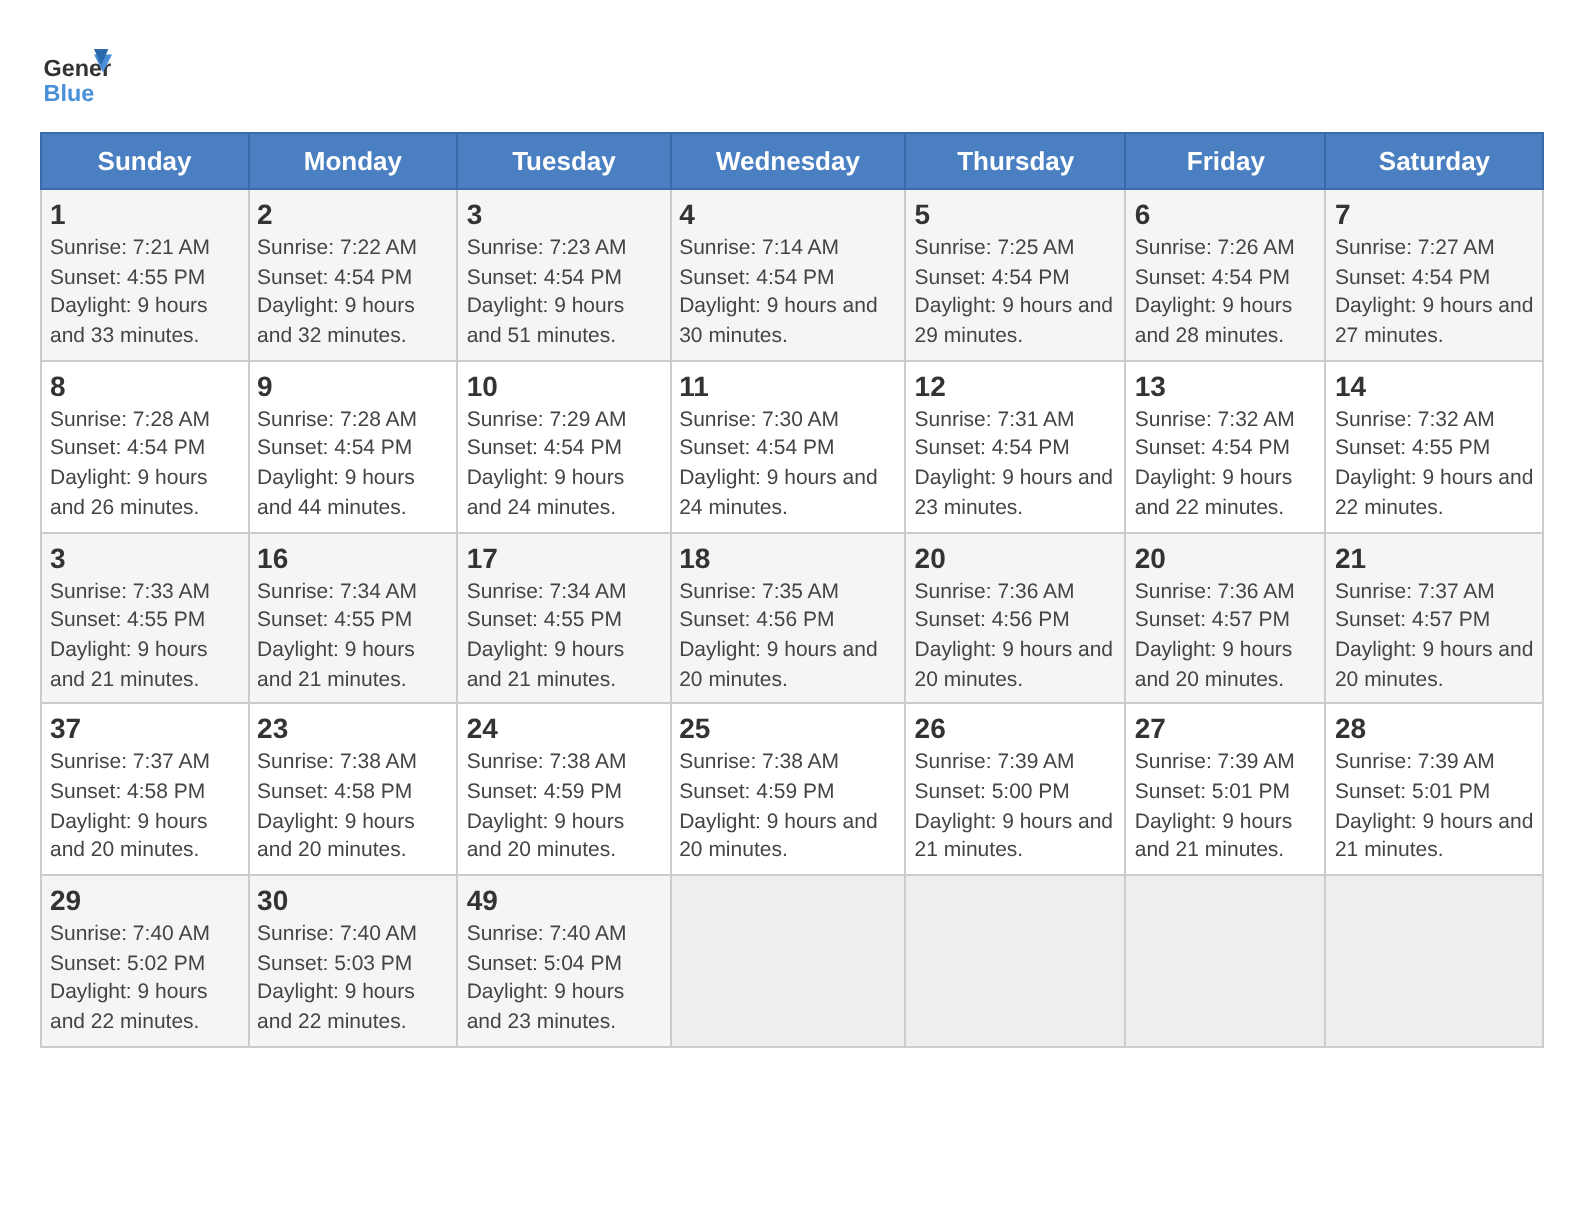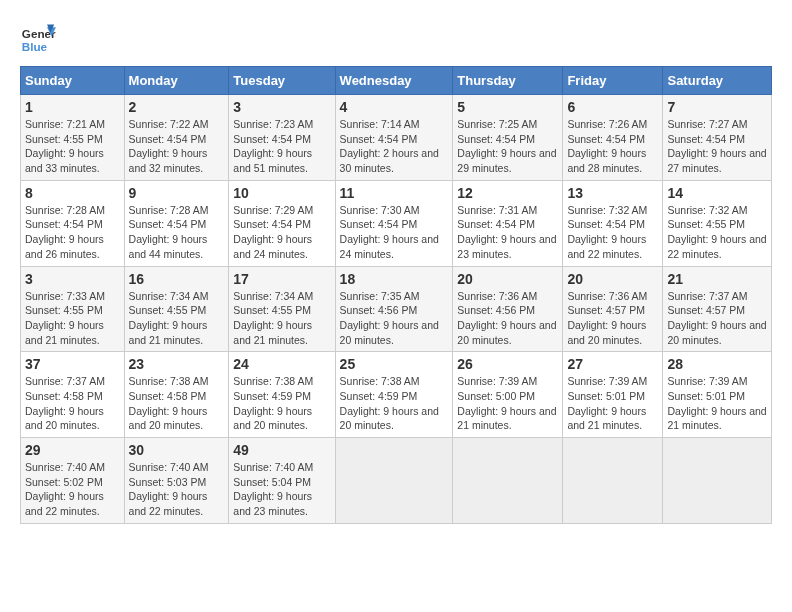--- a/index.html
+++ b/index.html
@@ -48,21 +48,21 @@
     }
     table {
       width: 100%;
       border-collapse: collapse;
       font-size: 11px;
     }
     thead tr th {
       background: #4a7fc1;
       color: #fff;
       padding: 6px 4px;
-      text-align: left;
+      text-align: center;
       font-size: 13px;
       font-weight: bold;
       border: 1px solid #3a6aaa;
     }
     tbody tr td {
       border: 1px solid #ccc;
       vertical-align: top;
       padding: 4px;
       height: 85px;
       background: #fff;
@@ -146,21 +146,21 @@
           <span>Sunrise: 7:23 AM</span><br>
           <span>Sunset: 4:54 PM</span><br>
           <span>Daylight: 9 hours and 51 minutes.</span>
         </div>
       </td>
         <td>
         <span class="day-number">4</span>
         <div class="day-info">
           <span>Sunrise: 7:14 AM</span><br>
           <span>Sunset: 4:54 PM</span><br>
-          <span>Daylight: 2 hours and 30 minutes.</span>
+          <span>Daylight: 9 hours and 30 minutes.</span>
         </div>
       </td>
         <td>
         <span class="day-number">5</span>
         <div class="day-info">
           <span>Sunrise: 7:25 AM</span><br>
           <span>Sunset: 4:54 PM</span><br>
           <span>Daylight: 9 hours and 29 minutes.</span>
         </div>
       </td>

